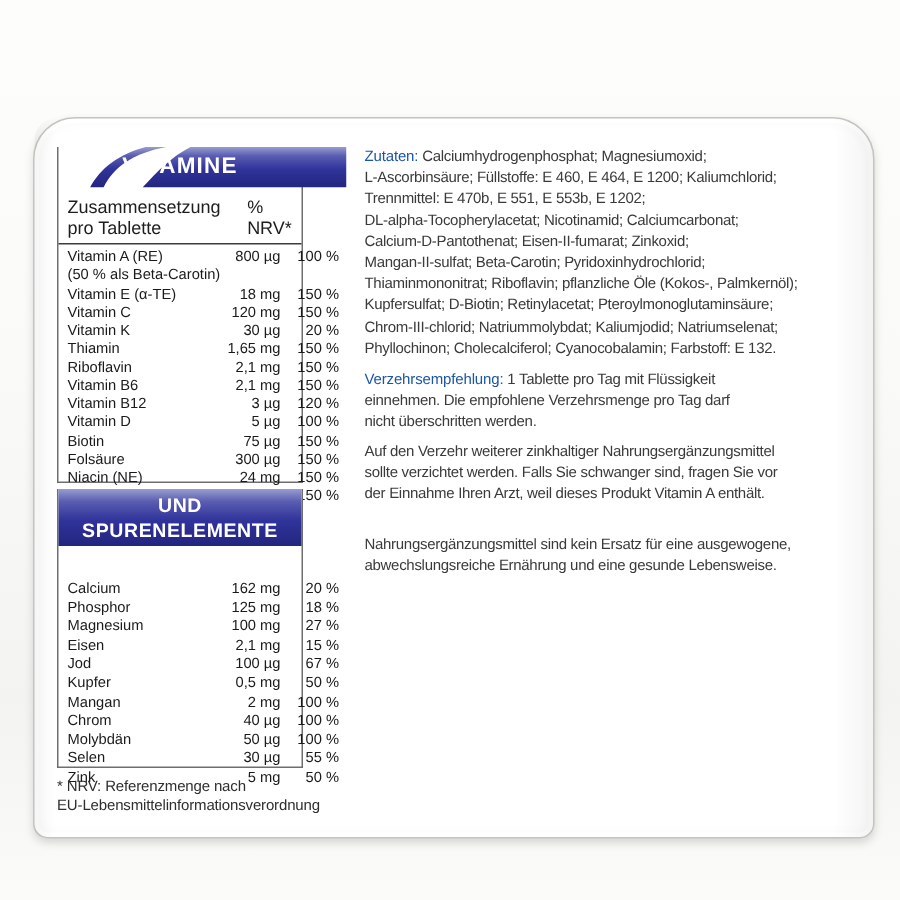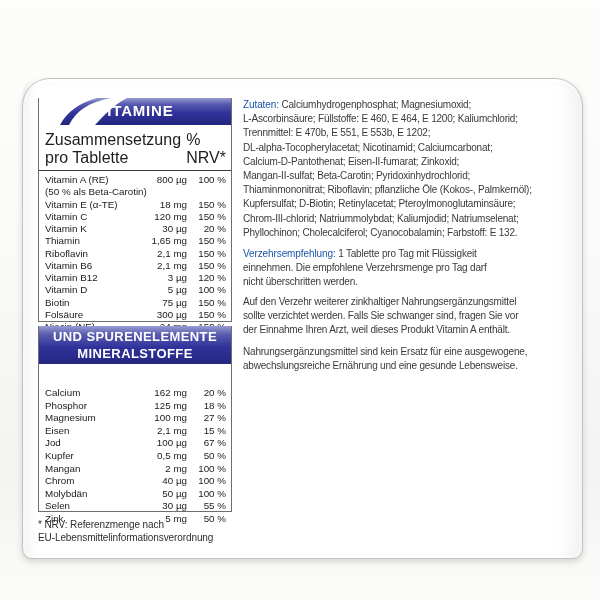--- a/index.html
+++ b/index.html
@@ -24,21 +24,21 @@
   }
   .panel-shade-left{
     position:absolute;top:0;left:0;bottom:0;width:14px;
     border-radius:28px 0 0 10px;
     background:linear-gradient(270deg,rgba(0,0,0,0) 0%,rgba(90,90,85,.06) 100%);
     pointer-events:none;
   }
 
   
   .tbox{
-    position:absolute;left:15px;width:194px;
+    position:absolute;left:15px;width:164px;
     border:1px solid #6e6e6e;border-top:none;
     box-sizing:border-box;background:#fff;
   }
   .tbox.vitamins{top:19px;height:224px;}
   .tbox.minerals{top:247px;height:186px;}
 
   .band{
     position:relative;width:100%;color:#fff;text-align:center;
   }
   .band-vit{height:27px;}
@@ -50,21 +50,21 @@
   .band-min{
     height:38px;
     background:linear-gradient(180deg,#989dd0 0%,#5a5db0 22%,#30339a 55%,#23267e 100%);
     font-size:13px;font-weight:bold;letter-spacing:.4px;line-height:17px;
     padding-top:2px;box-sizing:border-box;
   }
 
   .thead{
     display:flex;justify-content:space-between;
     padding:6px 5px 3px 6px;
-    font-size:16px;color:#1d1d1d;
+    font-size:12px;color:#1d1d1d;
     border-bottom:1px solid #3c3c3c;
   }
   .trows{padding:3px 5px 0 6px;}
   .trow{
     display:grid;grid-template-columns:88px 54px 39px;
     font-size:9.8px;line-height:12.25px;color:#1a1a1a;
   }
   .minerals .trow{line-height:12.6px;}
   .trow .nm{font-weight:normal;white-space:nowrap;}
   .trow.subrow .nm{font-weight:normal;}
@@ -76,21 +76,21 @@
   }
 
   
   .rightcol{
     position:absolute;left:220px;top:19px;width:340px;
     font-size:10px;line-height:14.2px;color:#3a3a3a;letter-spacing:-.2px;
   }
   .rightcol p{margin:0;white-space:pre-line;}
   .rightcol p + p{margin-top:7px;}
   .rightcol p.p3{margin-top:5px;}
-  .rightcol p.p4{margin-top:8px;}
+  .rightcol p.p4{margin-top:20px;}
   .lbl{font-weight:normal;color:#1b55a8;letter-spacing:-.1px;}
 </style>
 </head>
 <body>
 
 <div class="panel">
   <div class="panel-shade-left"></div>
   <div class="panel-shade-right"></div>
 
   <div class="tbox vitamins">

